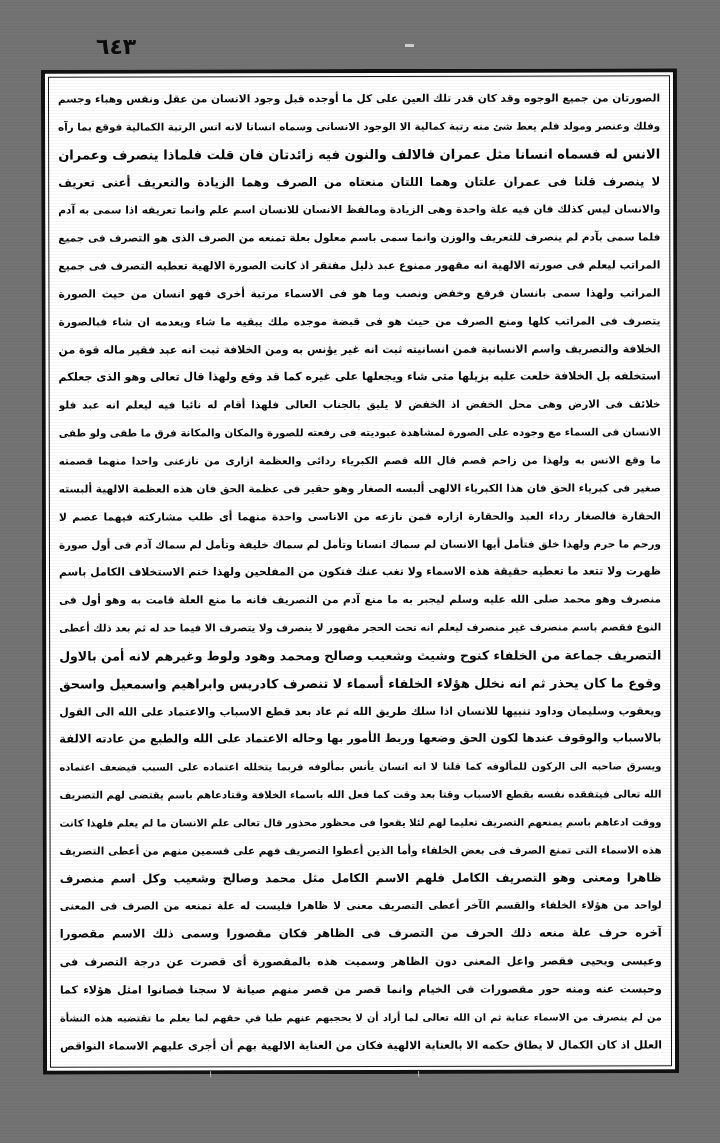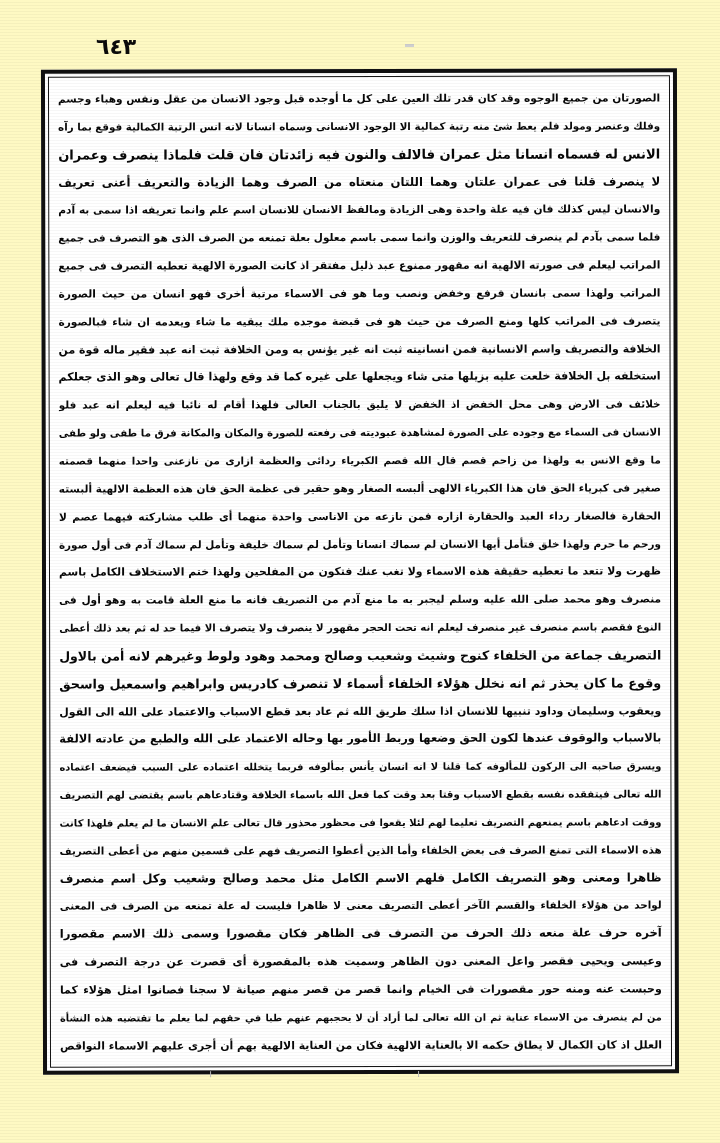--- a/index.html
+++ b/index.html
@@ -11,21 +11,21 @@
     width: 720px;
     height: 1143px;
     position: relative;
     overflow: hidden;
     font-family: "DejaVu Sans", sans-serif;
   }
 
   #page {
     position: absolute;
     inset: 0;
-    background: #fef9c3;
+    background: #737373;
   }
 
   
   #folio {
     position: absolute;
     top: 36px;
     left: 96px;
     font-family: "DejaVu Sans", sans-serif;
     font-size: 22px;
     font-weight: 700;

